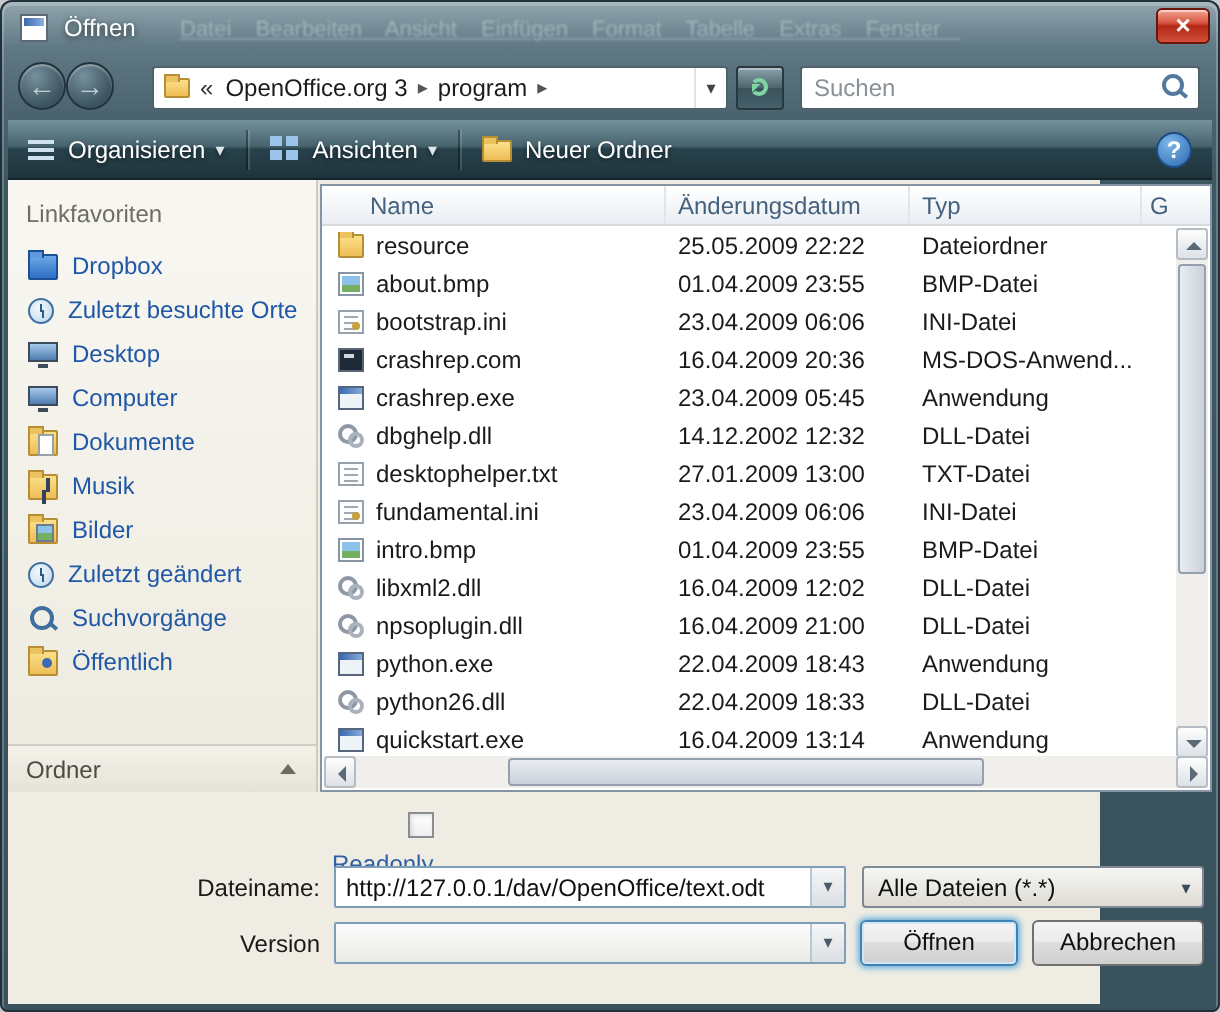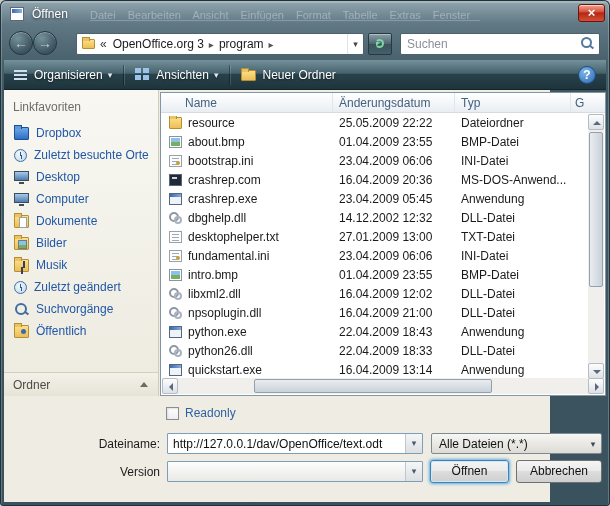--- a/index.html
+++ b/index.html
@@ -135,21 +135,21 @@
   .v-up{top:0;} .v-up i{border-bottom-color:#5a6a78;top:2px;}
   .v-down{bottom:0;} .v-down i{border-top-color:#5a6a78;top:6px;}
   .v-thumb{position:absolute;left:1px;top:18px;width:14px;height:155px;border:1px solid #95a0ac;border-radius:2px;
     background:linear-gradient(90deg,#e9edf1,#c9d1d9);}
   .hscroll{position:absolute;left:1px;right:1px;bottom:1px;height:16px;background:#f0efec;}
   .h-left{left:0;top:0;} .h-left i{border-right-color:#5a6a78;left:2px;top:4px;}
   .h-right{right:0;top:0;} .h-right i{border-left-color:#5a6a78;left:6px;top:4px;}
   .h-thumb{position:absolute;left:92px;top:1px;width:238px;height:14px;border:1px solid #95a0ac;border-radius:2px;
     background:linear-gradient(180deg,#e9edf1,#c9d1d9);}
   
-  .readonly-row{position:absolute;left:162px;top:316px;display:flex;align-items:flex-end;gap:6px;}
+  .readonly-row{position:absolute;left:162px;top:316px;display:flex;align-items:flex-end;gap:6px;flex-direction:column;}
   .cb{width:13px;height:13px;background:linear-gradient(180deg,#fff,#efefef);border:1px solid #8a8d91;box-shadow:inset 1px 1px 2px rgba(0,0,0,.12);}
   .readonly-label{color:#2f5fa3;}
   .flabel{position:absolute;width:96px;text-align:right;color:#1a1a1a;}
   .lbl-filename{left:60px;top:347px;}
   .lbl-version{left:60px;top:375px;}
   .combo{position:absolute;height:21px;border:1px solid #7e9db7;background:#fff;display:flex;align-items:center;border-radius:1px;}
   .combo input{border:none;outline:none;flex:1;padding:0 5px;font-size:12px;color:#111;background:transparent;}
   .combo-arrow{width:17px;align-self:stretch;border-left:1px solid #b9c8d4;background:linear-gradient(180deg,#f5f6f7,#dcdfe3);
     text-align:center;font-size:9px;color:#49596a;line-height:19px;}
   .combo-arrow::after{content:"\25BE";}
@@ -239,26 +239,26 @@
   </div>
           <div class="side-item">
     <span class="sic sic-computer"></span>
     <span class="slabel">Computer</span>
   </div>
           <div class="side-item">
     <span class="sic sic-documents"></span>
     <span class="slabel">Dokumente</span>
   </div>
           <div class="side-item">
+    <span class="sic sic-music"></span>
+    <span class="slabel">Musik</span>
+  </div>
+          <div class="side-item">
     <span class="sic sic-pictures"></span>
     <span class="slabel">Bilder</span>
-  </div>
-          <div class="side-item">
-    <span class="sic sic-music"></span>
-    <span class="slabel">Musik</span>
   </div>
           <div class="side-item">
     <span class="sic sic-recent-changes"></span>
     <span class="slabel">Zuletzt geändert</span>
   </div>
           <div class="side-item">
     <span class="sic sic-searches"></span>
     <span class="slabel">Suchvorgänge</span>
   </div>
           <div class="side-item">

